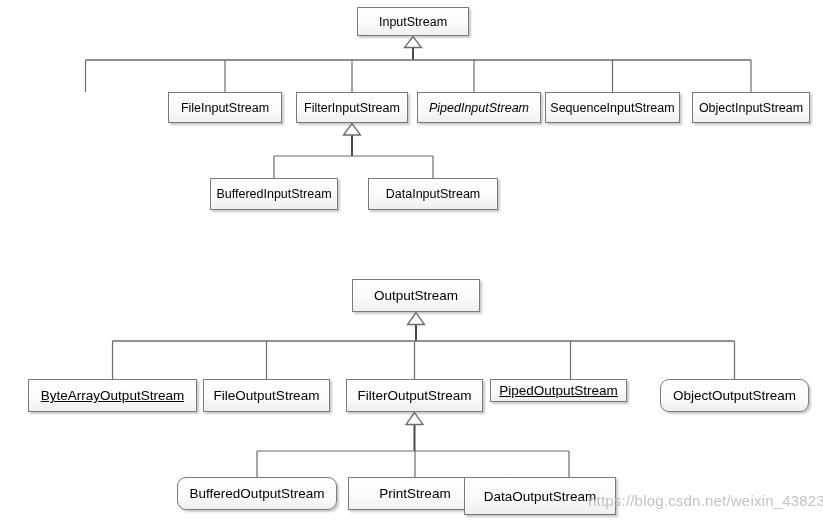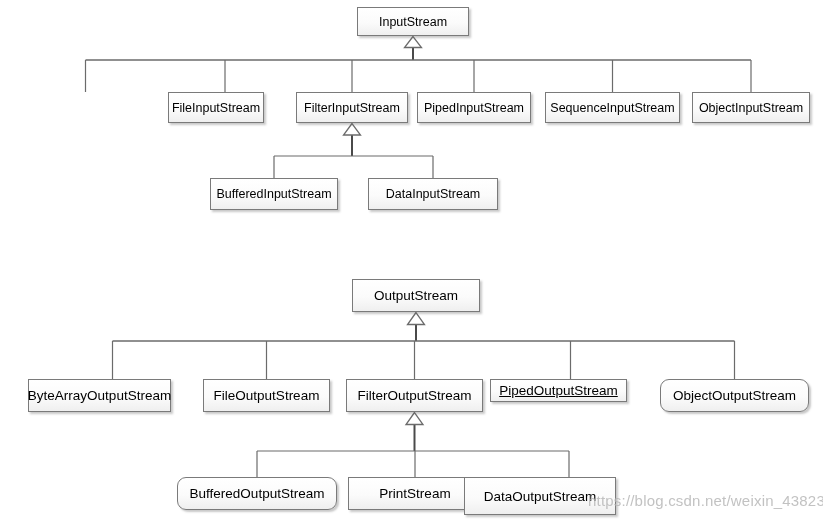--- a/index.html
+++ b/index.html
@@ -84,32 +84,32 @@
     <line x1="257" y1="451" x2="569" y2="451" stroke="#6b6b6b" stroke-width="1.2"></line>
     <line x1="257" y1="451" x2="257" y2="477" stroke="#6b6b6b" stroke-width="1.2"></line>
     <line x1="415" y1="451" x2="415" y2="477" stroke="#6b6b6b" stroke-width="1.2"></line>
     <line x1="569" y1="451" x2="569" y2="477" stroke="#6b6b6b" stroke-width="1.2"></line>
     <polygon points="416,312.5 407.5,324.5 424.5,324.5" fill="#ffffff" stroke="#6b6b6b" stroke-width="1.3"></polygon>
     <polygon points="414.5,412.5 406,424.5 423,424.5" fill="#ffffff" stroke="#6b6b6b" stroke-width="1.3"></polygon>
   </svg>
 
   <div class="node" style="left:357px; top:7px;  width:112px; height:29px;">InputStream</div>
 
-  <div class="node" style="left:168px; top:92px; width:96px; height:31px;">FileInputStream</div>
+  <div class="node" style="left:168px; top:92px; width:114px; height:31px;">FileInputStream</div>
   <div class="node" style="left:296px; top:92px; width:112px; height:31px;">FilterInputStream</div>
-  <div class="node" style="left:417px; top:92px; width:114px; height:31px;">PipedInputStream</div>
+  <div class="node" style="left:417px; top:92px; width:124px; height:31px;font-style:italic;">PipedInputStream</div>
   <div class="node" style="left:545px; top:92px; width:135px; height:31px;">SequenceInputStream</div>
   <div class="node" style="left:692px; top:92px; width:118px; height:31px;">ObjectInputStream</div>
 
   <div class="node" style="left:210px; top:178px; width:128px; height:32px;">BufferedInputStream</div>
   <div class="node" style="left:368px; top:178px; width:130px; height:32px;">DataInputStream</div>
 
   <div class="node lg" style="left:352px; top:279px; width:128px; height:33px;">OutputStream</div>
 
-  <div class="node lg" style="left:28px;  top:379px; width:143px; height:33px;">ByteArrayOutputStream</div>
+  <div class="node lg" style="left:28px;  top:379px; width:169px; height:33px;text-decoration:underline;">ByteArrayOutputStream</div>
   <div class="node lg" style="left:203px; top:379px; width:127px; height:33px;">FileOutputStream</div>
   <div class="node lg" style="left:346px; top:379px; width:137px; height:33px;">FilterOutputStream</div>
   <div class="node lg" style="left:490px; top:379px; width:137px; height:23px;text-decoration:underline;">PipedOutputStream</div>
   <div class="node lg" style="left:660px; top:379px; width:149px; height:33px;border-radius:9px;">ObjectOutputStream</div>
 
   <div class="node lg" style="left:177px; top:477px; width:160px; height:33px;border-radius:9px;">BufferedOutputStream</div>
   <div class="node lg" style="left:348px; top:477px; width:134px; height:33px;">PrintStream</div>
   <div class="node lg" style="left:464px; top:477px; width:152px; height:38px;">DataOutputStream</div>
 
   <div class="watermark">https://blog.csdn.net/weixin_43823808</div>

